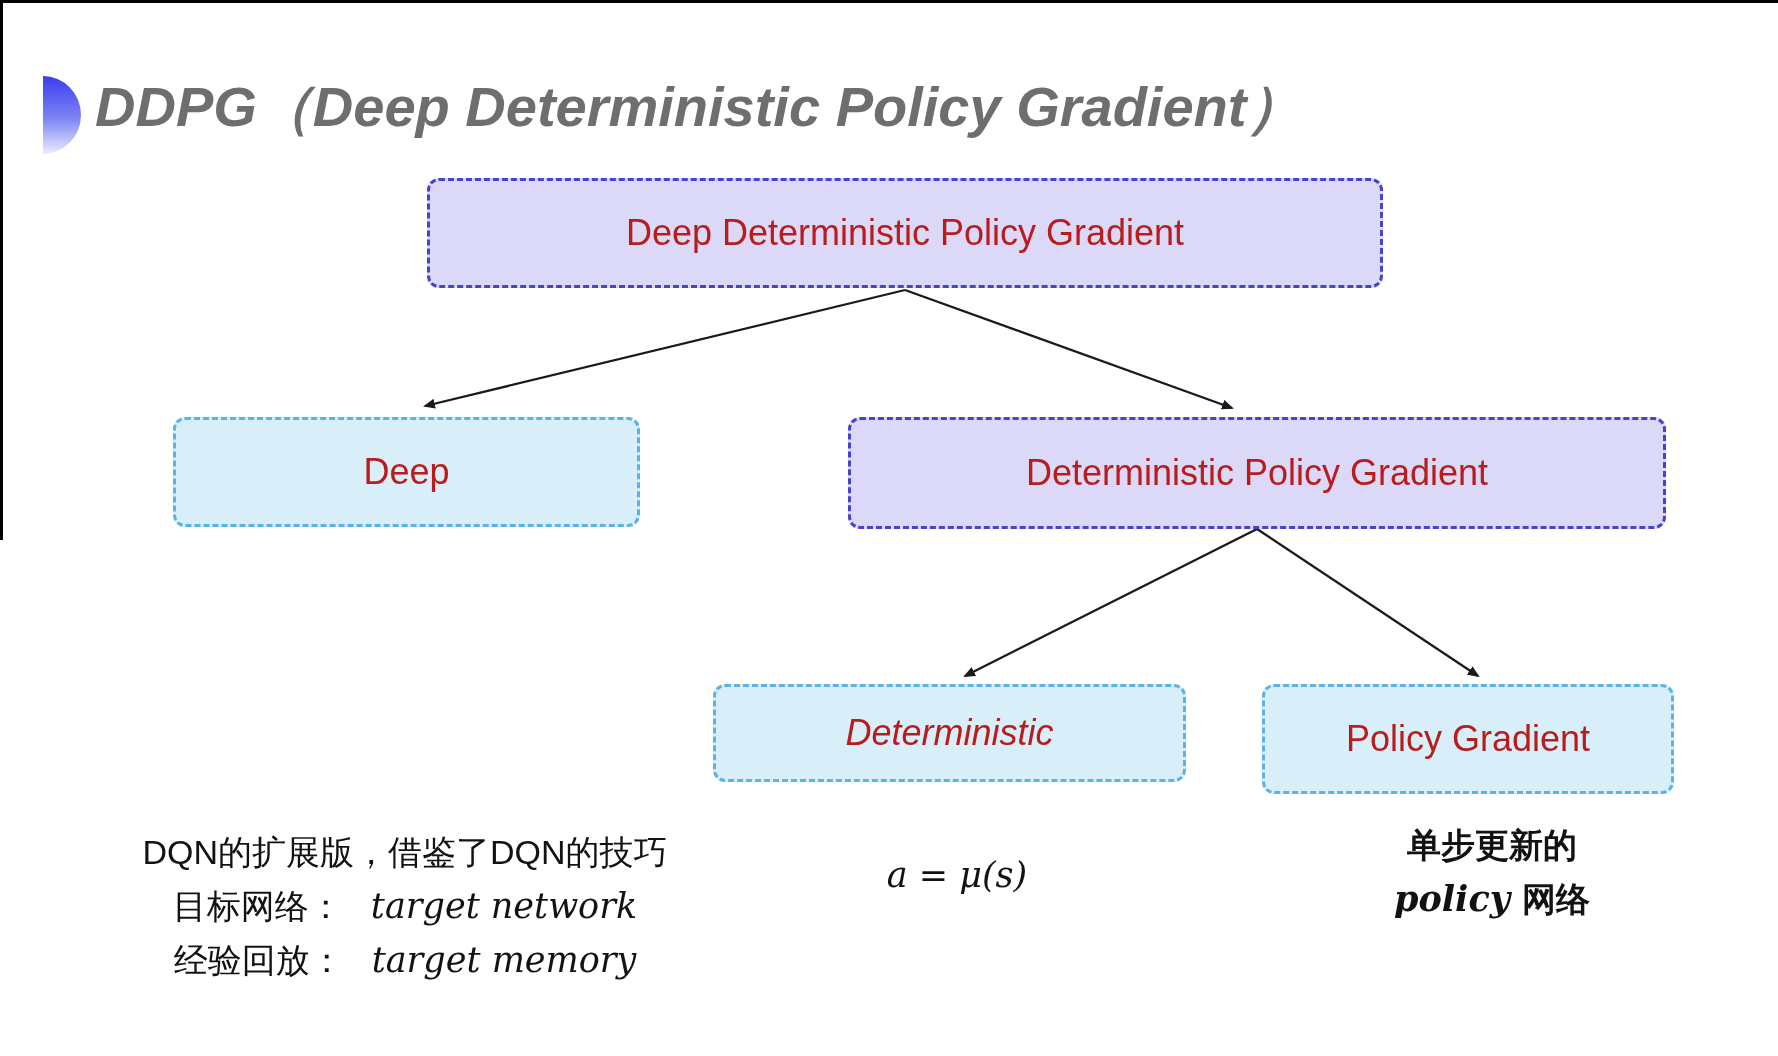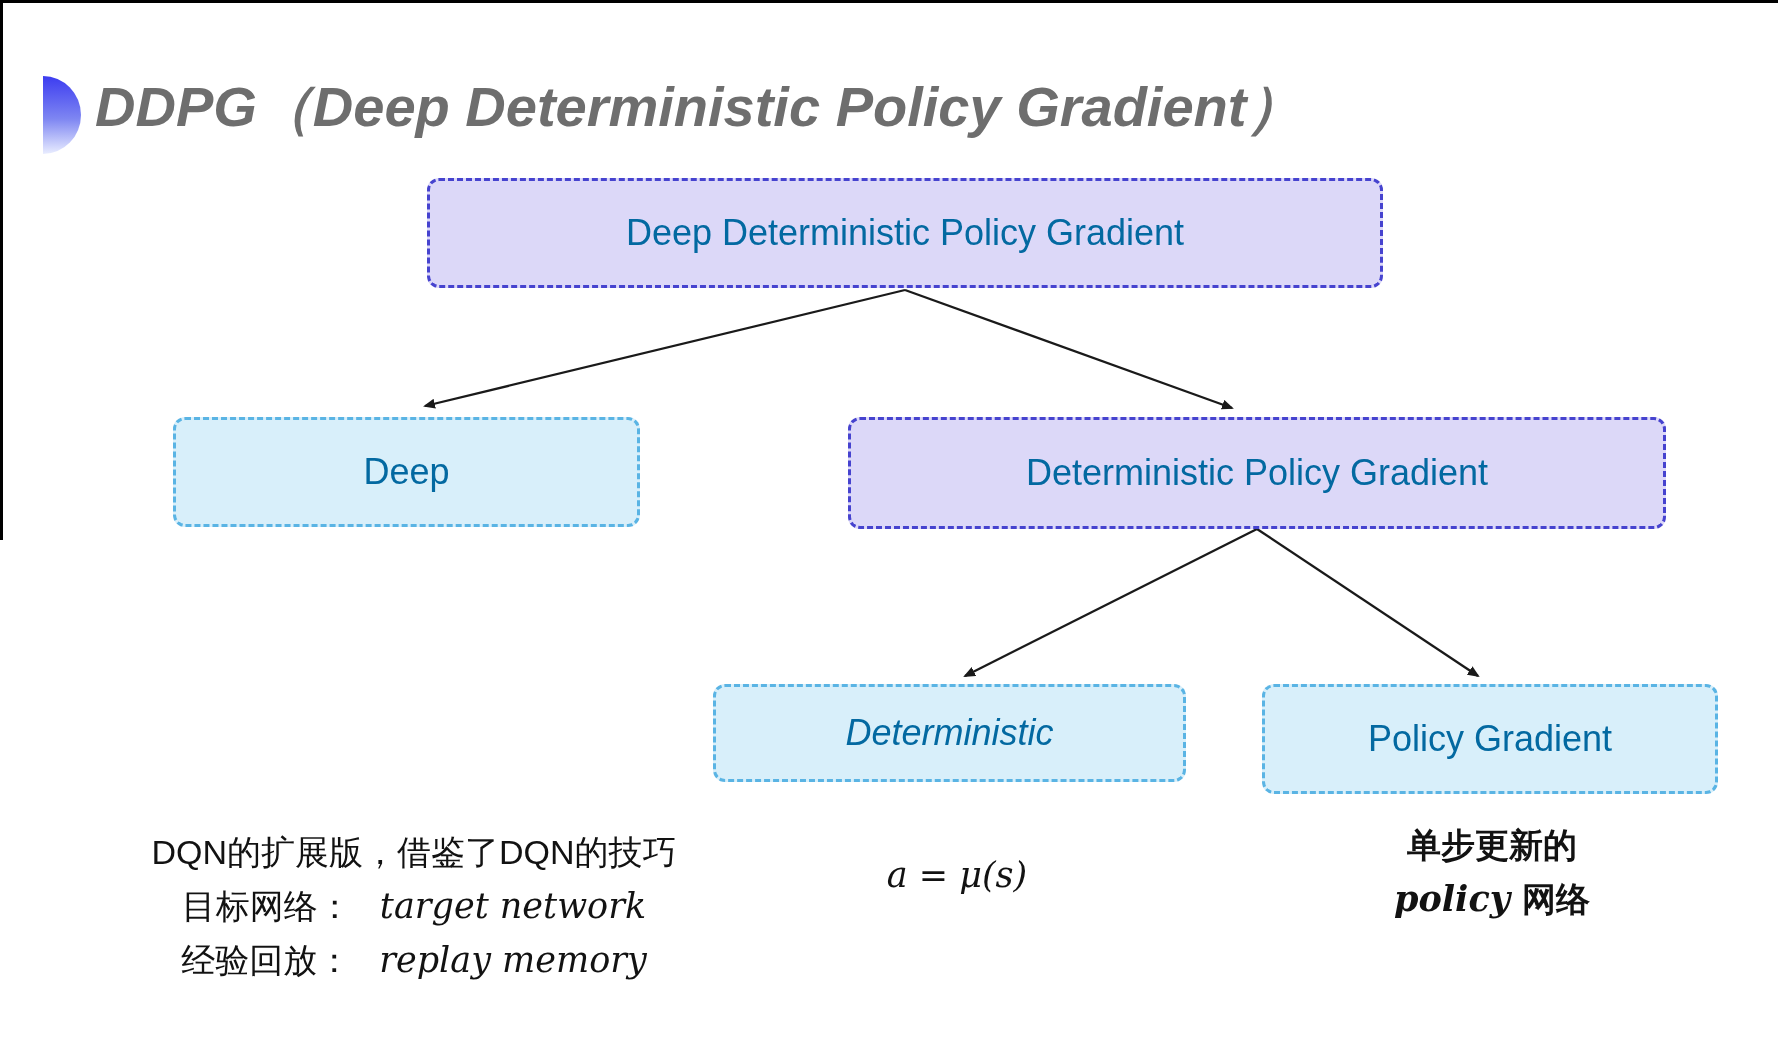--- a/index.html
+++ b/index.html
@@ -18,36 +18,36 @@
     background:linear-gradient(180deg,#3c3cf0 0%,#7e86f2 55%,#e9edff 100%);
   }
   .slide-title{
     position:absolute;left:95px;top:70px;width:1500px;
     font-size:56px;font-weight:600;color:#6e6e6e;letter-spacing:0px;white-space:nowrap;font-style:italic;
   }
 
   
   .node{
     position:absolute;display:flex;align-items:center;justify-content:center;
-    border-radius:12px;font-size:36px;font-weight:500;color:#0369a1;text-align:center;
+    border-radius:12px;font-size:36px;font-weight:500;color:#b91c1c;text-align:center;
     box-sizing:border-box;white-space:nowrap;
   }
   .node.purple{background:var(--lavender_fill,#dcd8f8);border:3px dashed var(--lavender_border,#4643cf);}
   .node.cyan{background:var(--cyan_fill,#d8effa);border:3px dashed var(--cyan_border,#5ab4e4);}
   .node-root{left:427px;top:178px;width:956px;height:110px;}
   .node-deep{left:173px;top:417px;width:467px;height:110px;}
   .node-dpg{left:848px;top:417px;width:818px;height:112px;}
   .node-det{left:713px;top:684px;width:473px;height:98px;font-style:italic;}
-  .node-pg{left:1262px;top:684px;width:456px;height:110px;}
+  .node-pg{left:1262px;top:684px;width:412px;height:110px;}
 
   .arrows{position:absolute;left:0;top:0;width:1778px;height:1056px;pointer-events:none;}
 
   
   .ann{position:absolute;color:#121212;text-align:center;font-size:34px;line-height:1.55;}
-  .ann-deep{left:124px;top:826px;width:580px;}
+  .ann-deep{left:115px;top:826px;width:580px;}
   .ann-det{left:737px;top:848px;width:440px;}
   .ann-pg{left:1272px;top:819px;width:440px;font-weight:bold;}
   .zh{font-family:"Liberation Sans", sans-serif;}
   .math{font-family:"DejaVu Serif", serif;font-style:italic;font-size:35px;}
   .gap-after{margin-right:28px;}
   .gap-before{margin-left:12px;}
   .ann-line{display:block;}
 </style>
 </head>
 <body>
@@ -89,21 +89,21 @@
   <div class="node cyan node-pg">
     <span>Policy Gradient</span>
   </div>
 
   <div class="ann ann-deep">
     <span class="ann-line zh">DQN的扩展版，借鉴了DQN的技巧</span>
     <span class="ann-line">
       <span class="zh gap-after">目标网络：</span><span class="math">target network</span>
     </span>
     <span class="ann-line">
-      <span class="zh gap-after">经验回放：</span><span class="math">replay memory</span>
+      <span class="zh gap-after">经验回放：</span><span class="math">target memory</span>
     </span>
   </div>
 
   <div class="ann ann-det">
     <span class="ann-line math">a = μ(s)</span>
   </div>
 
   <div class="ann ann-pg">
     <span class="ann-line zh">单步更新的</span>
     <span class="ann-line">

